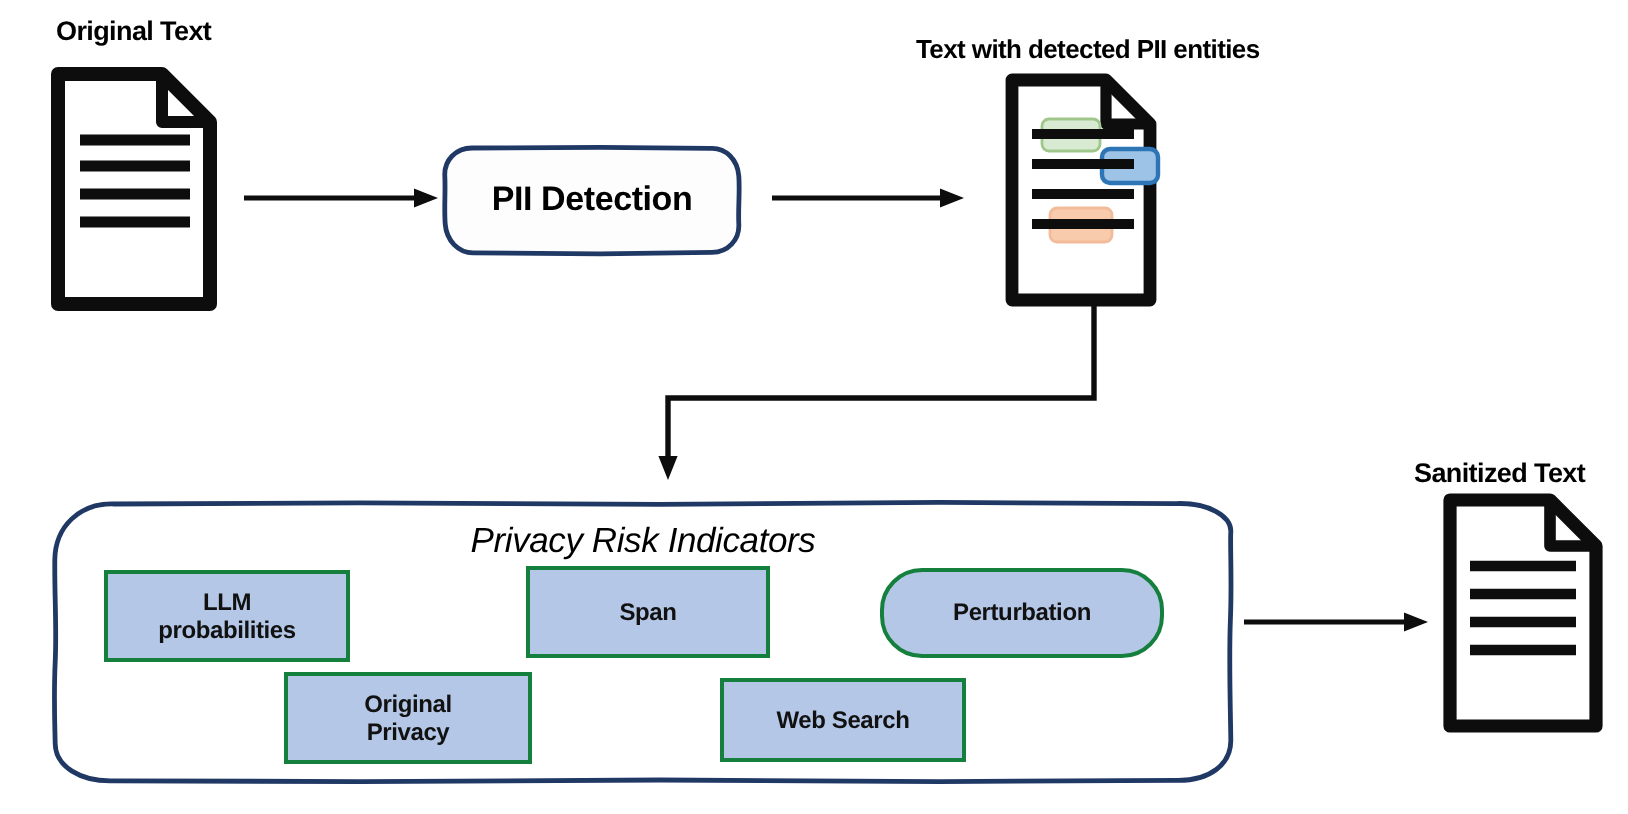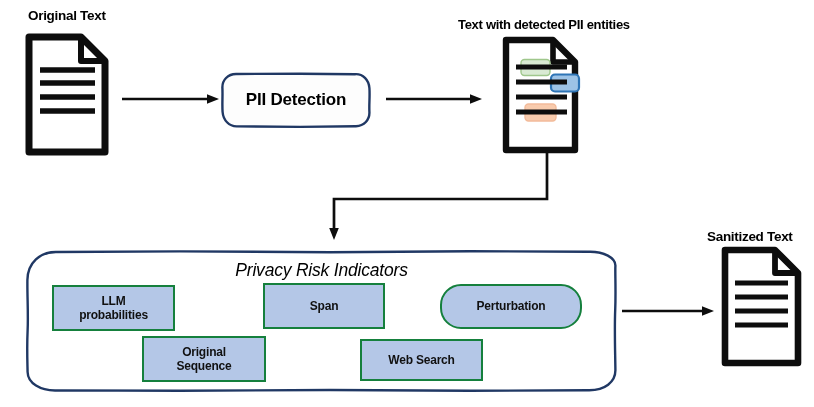--- a/index.html
+++ b/index.html
@@ -216,21 +216,21 @@
 
   <div class="chip" id="chip-perturb">
     <span>
       <span class="t">Perturbation</span>
     </span>
   </div>
 
   <div class="chip" id="chip-sequence">
     <span>
       <span class="t">Original</span>
-      <span class="t">Sequence</span>
+      <span class="t">Privacy</span>
     </span>
   </div>
 
   <div class="chip" id="chip-websearch">
     <span>
       <span class="t">Web Search</span>
     </span>
   </div>
 
 </div>

